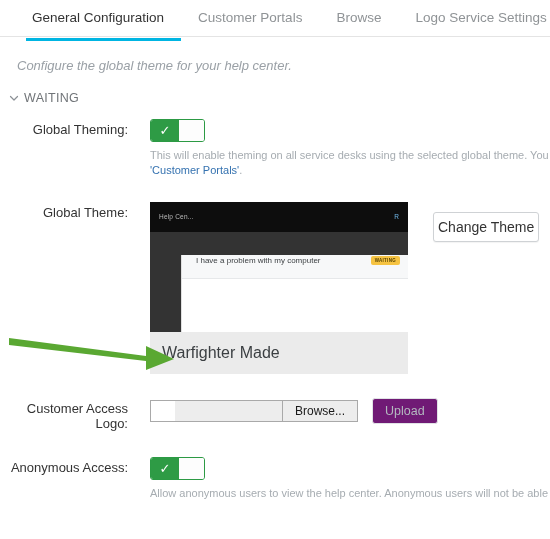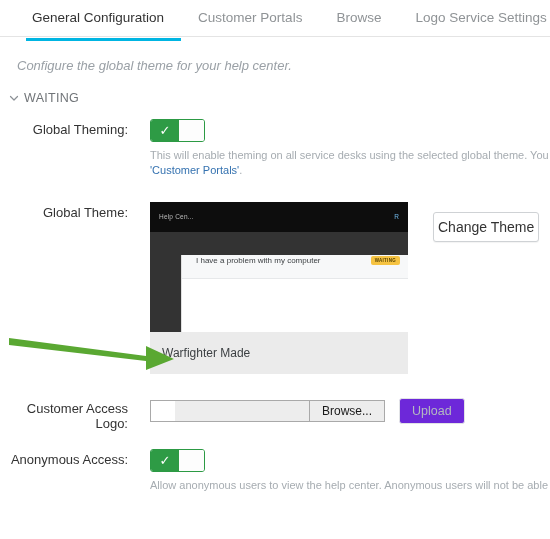--- a/index.html
+++ b/index.html
@@ -215,21 +215,21 @@
     right: 0;
     bottom: 0;
     height: 42px;
     background: #ebebeb;
     display: flex;
     align-items: center;
     padding-left: 12px;
     box-sizing: border-box;
   }
   .pv-footer-text {
-    font-size: 12px;
+    font-size: 16px;
     color: #3b3f42;
   }
 
   .change-theme-btn {
     position: absolute;
     left: 433px;
     top: 212px;
     background: #ffffff;
     border: 1px solid #cfd2d5;
     border-radius: 3px;
@@ -252,21 +252,21 @@
   }
 
   
   .file-row { margin-top: 24px; }
   .file-control {
     display: flex;
     align-items: center;
   }
   .file-input {
     display: flex;
-    width: 235px;
+    width: 208px;
     height: 22px;
     border: 1px solid #a9a9a9;
     background: #ffffff;
     box-sizing: border-box;
     cursor: pointer;
     padding-left: 24px;
   }
   .file-input .fi-text {
     flex: 1;
     background: #ededed;
@@ -276,31 +276,31 @@
     width: 74px;
     background: #ededed;
     display: flex;
     align-items: center;
     justify-content: center;
     font-size: 12px;
     color: #1a1a1a;
   }
   .upload-btn {
     margin-left: 14px;
-    background: #6d28d9;
+    background: #701a75;
     border: 1px solid #e1e3e6;
     border-radius: 3px;
     color: #b3b9bf;
     font-size: 12.5px;
     padding: 5px 12px;
     font-family: "Liberation Sans", sans-serif;
     cursor: default;
   }
 
-  .anon-row { margin-top: 18px; }
+  .anon-row { margin-top: 26px; }
 </style>
 </head>
 <body>
 
 <div class="tabbar">
   <div class="tab active">
     <span>General Configuration</span>
   </div>
   <div class="tab">
     <span>Customer Portals</span>

